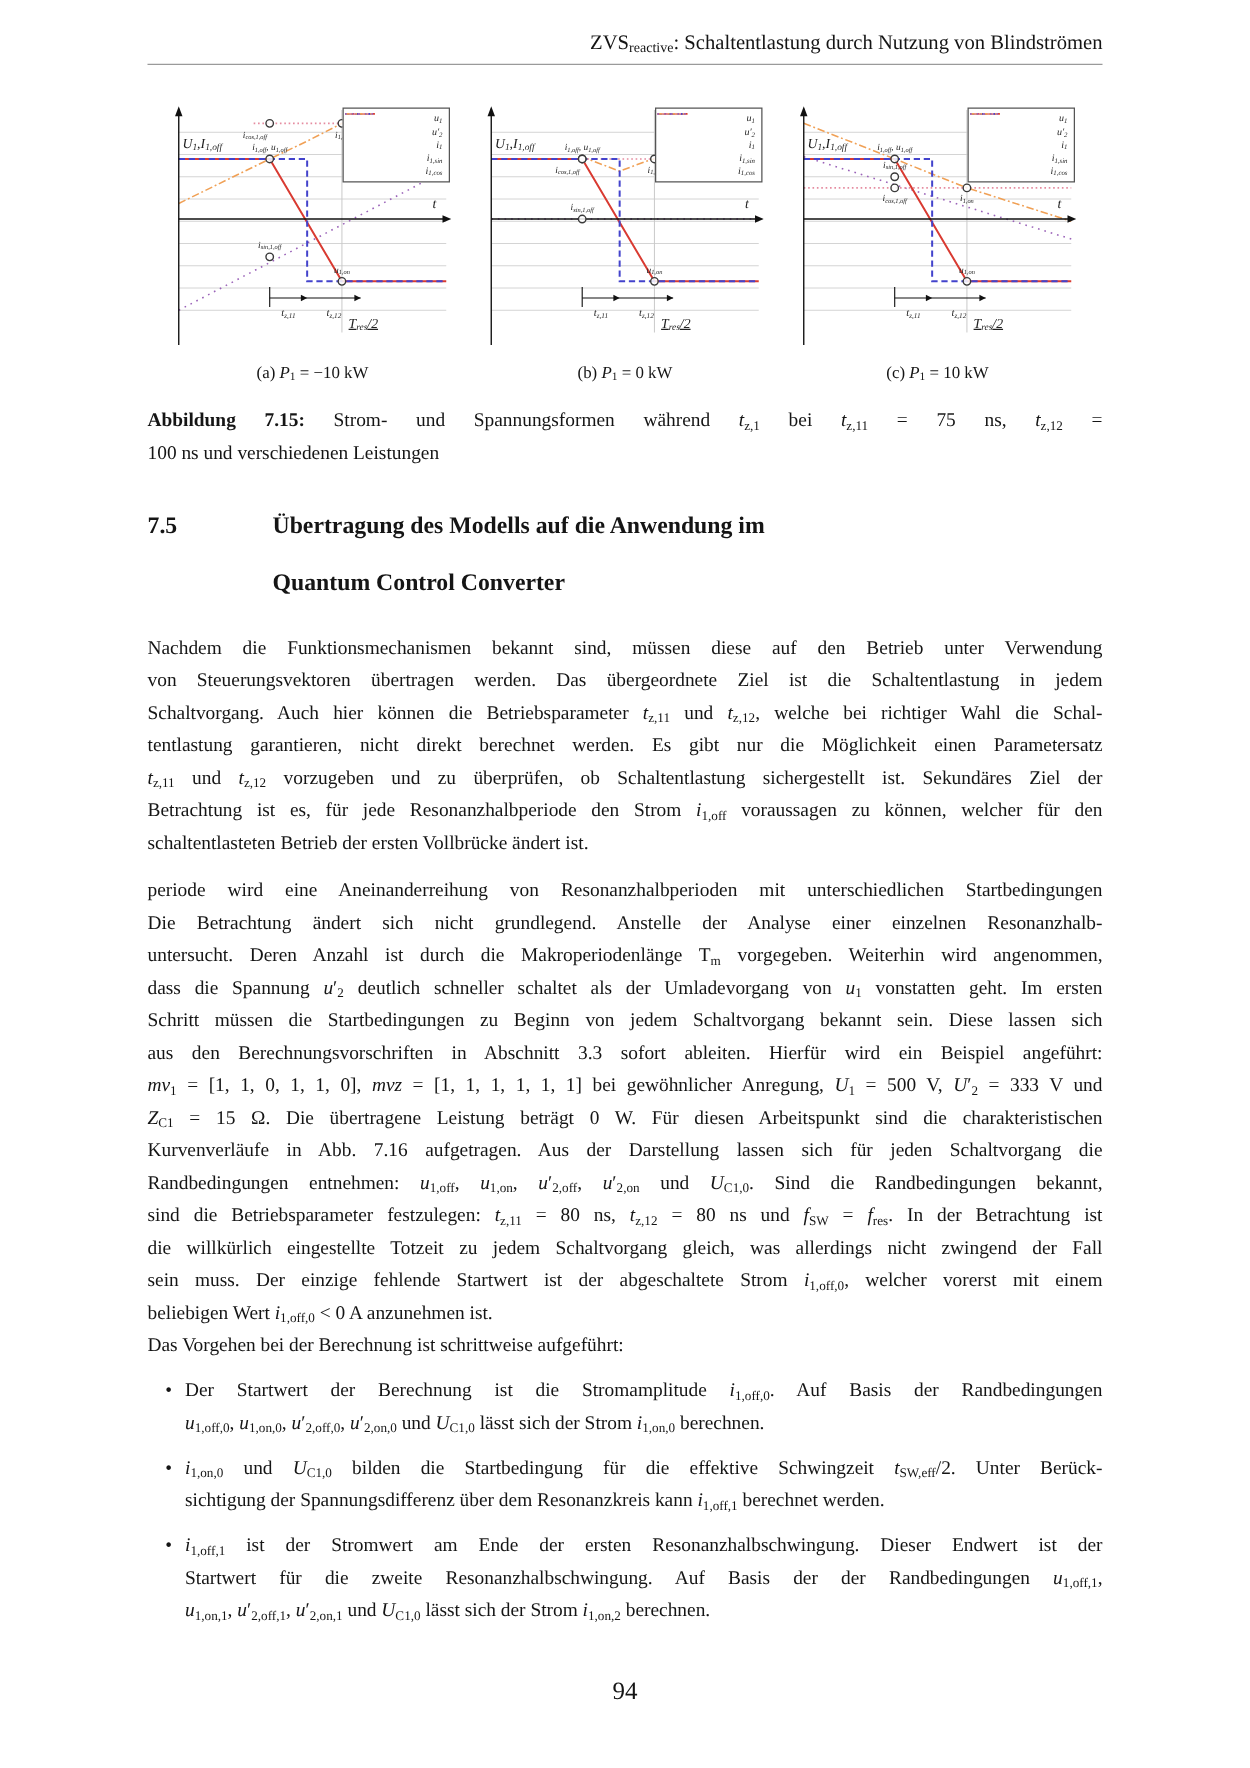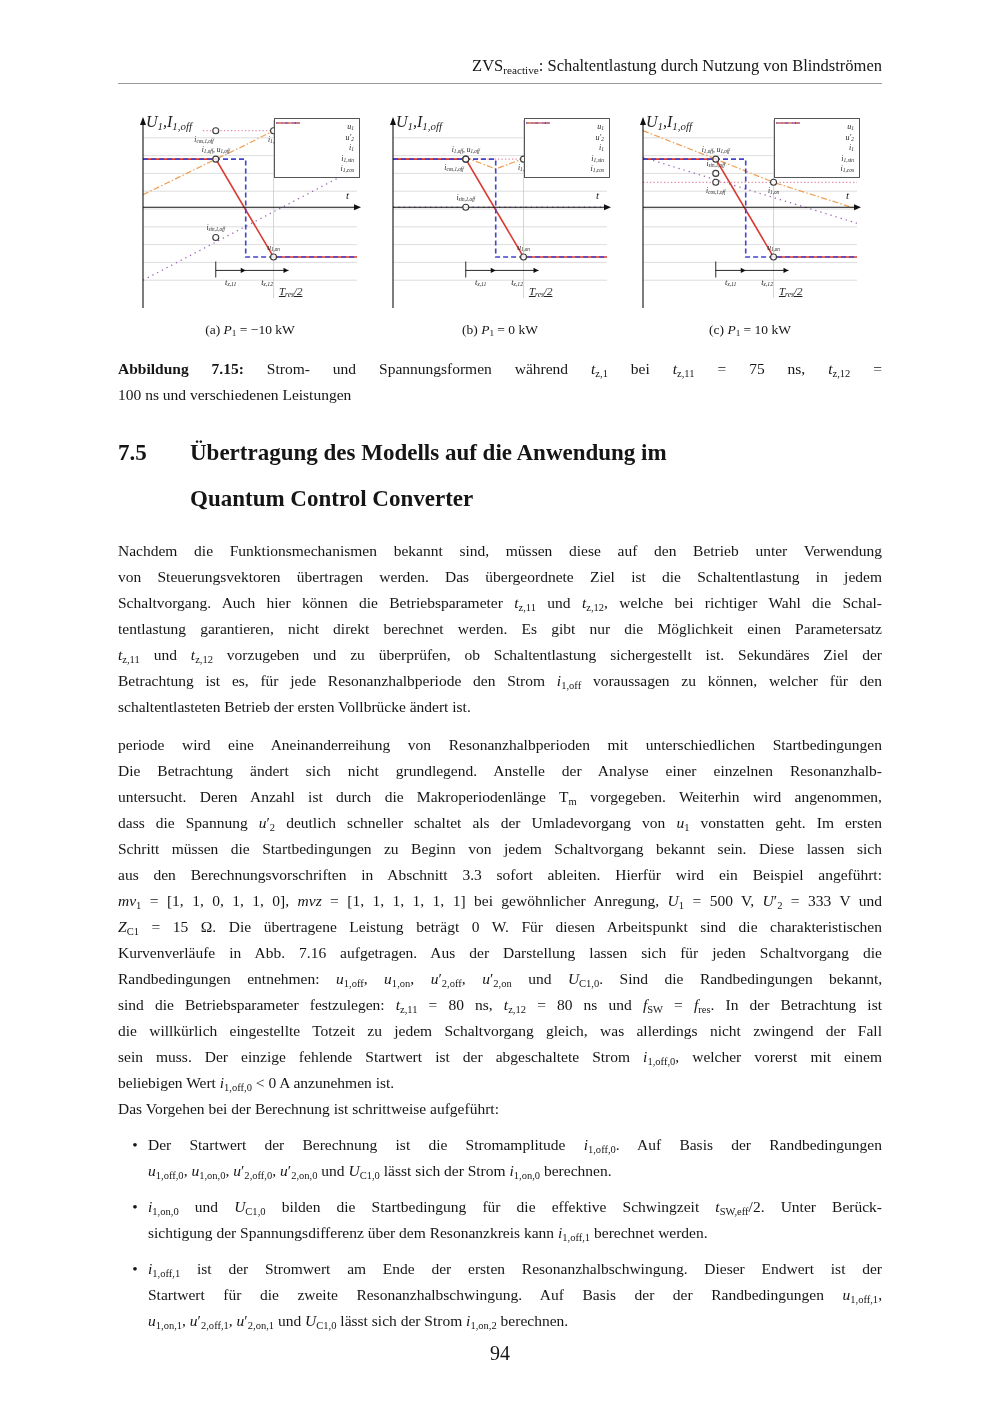--- a/index.html
+++ b/index.html
@@ -7,48 +7,48 @@
   body {
     width:1000px; height:1414px; position:relative; overflow:hidden;
     font-family:"Liberation Serif","DejaVu Serif",serif; color:#151515;
   }
   .content { padding:0 118px; }
   sub { font-size:68%; line-height:0; vertical-align:-0.25em; letter-spacing:0; }
   .m  { font-style:italic; }
   b   { font-weight:bold; }
 
   
-  .header { padding-top:56px; text-align:right; font-size:16.5px; }
+  .header { padding-top:24px; text-align:right; font-size:16.5px; }
   .rule { border-bottom:1.6px solid #9a9a9a; margin-top:7px; }
 
   
   .figure-row { margin-top:30px; display:flex; justify-content:center; gap:28px; }
   .panel { width:222px; }
   .plot  { position:relative; width:222px; height:200px; }
   .plot svg { position:absolute; left:0; top:0; }
   .ovl { position:absolute; font-size:7.5px; font-style:italic; color:#222;
          white-space:nowrap; z-index:2; }
-  .ylab { font-size:16px; font-style:italic; }
+  .ylab { font-size:11px; font-style:italic;margin-top:28px; }
   .tlab { font-size:11px; }
   .tz   { font-size:8.5px; }
   .tres { font-size:11px;text-decoration:underline; }
   .legend { position:absolute; top:4px; right:1px; z-index:3; background:#fff;
             border:1px solid #555; padding:3px 5px 4px 5px;
             display:flex; flex-direction:column; gap:1.5px; }
   .lrow { display:flex; align-items:center; gap:4px; width:74px; font-size:8px; }
   .lrow .lbl { flex:1; text-align:right; font-style:italic; color:#222; }
   .pcaption { margin-top:8px; text-align:center; font-size:13.5px; }
 
   
   .fig-caption { margin-top:18px; font-size:16px; line-height:26px; }
   .fig-caption .tline { text-align:justify; text-align-last:justify; }
   .fig-caption .tline.last { text-align-last:auto; }
 
   
-  .section { margin-top:22px; display:flex; font-weight:bold; font-size:23px; line-height:46px; }
+  .section { margin-top:22px; display:flex; font-weight:bold; font-size:19px; line-height:46px;gap:28px; }
   .sec-num { width:72px; flex:none; }
 
   
   .para { font-size:15.5px; line-height:26px; }
   .p1 { margin-top:16px; } .p2 { margin-top:12px; }
   .tline { text-align:justify; text-align-last:justify; }
   .tline.last { text-align-last:auto; }
   .intro { margin-top:0; font-size:15.5px; line-height:26px; }
 
   

